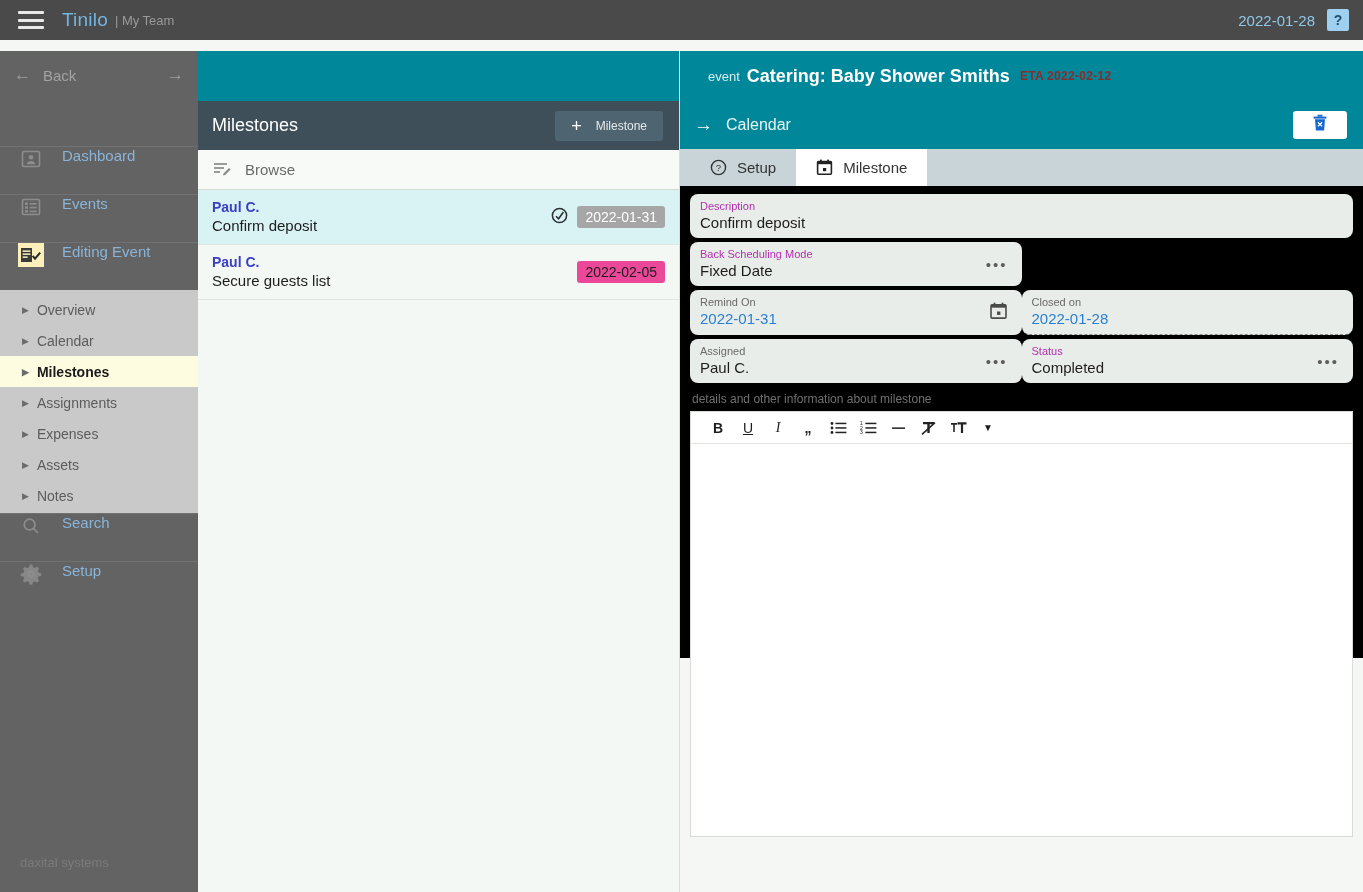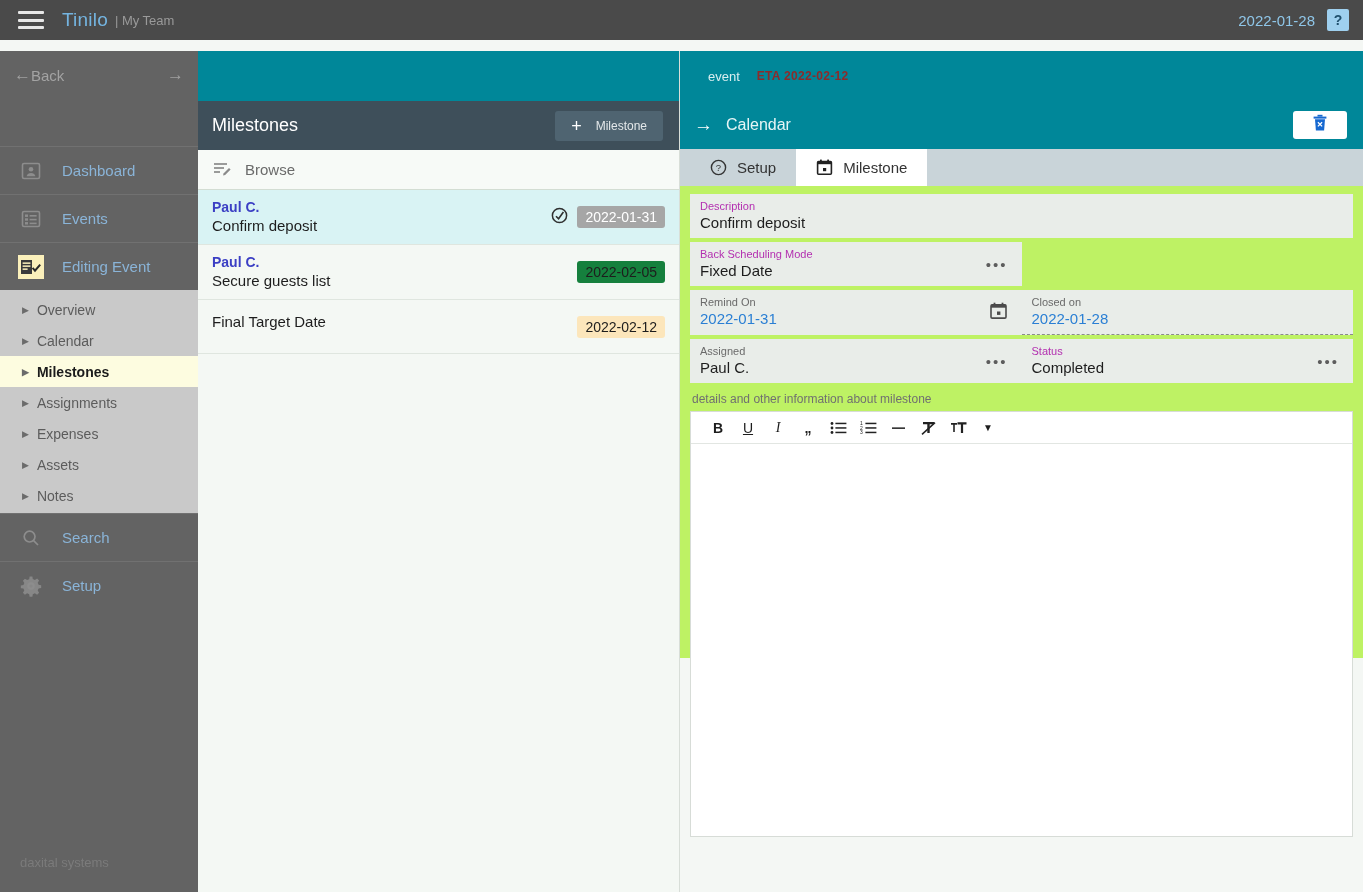--- a/index.html
+++ b/index.html
@@ -32,25 +32,25 @@
   
   .sidebar {
     position: absolute; top: 51px; left: 0; width: 198px; height: 841px;
     background: #636363; display: flex; flex-direction: column;
   }
   .side-back {
     height: 48px; display: flex; align-items: center; padding: 0 14px;
     color: #a3a3a3; font-size: 15px;
   }
   .side-back .arr { font-size: 17px; color: #a0a0a0; }
-  .side-back .lbl { }
+  .side-back .lbl { margin-left: 12px; }
   .side-back .arr-right { margin-left: auto; font-size: 17px; color: #a0a0a0; }
   .side-gap { height: 47px; }
   .side-item {
-    height: 48px; display: flex; align-items: center; padding: 0 0 0 18px;
+    height: 48px; display: flex; padding: 0 0 0 18px;
     border-top: 1px solid #717171; color: #8ab4d8; font-size: 15px; cursor: pointer;
   }
   .side-item .ic { width: 26px; height: 24px; margin-right: 18px; flex: none;
     display: flex; align-items: center; justify-content: center; }
   .side-item.active-main .ic { background: #fbf0bb; }
   .sub-group { background: #c9c9c9; padding: 4px 0 2px 0; }
   .sub-item {
     height: 31px; display: flex; align-items: center; padding-left: 22px;
     color: #5c5c5c; font-size: 14px; cursor: pointer;
   }
@@ -86,46 +86,46 @@
   }
   .ms-row.selected { background: #d9f3f4; }
   .ms-who { color: #3b3fc4; font-size: 14px; font-weight: bold; }
   .ms-desc { color: #1d1d1d; font-size: 15px; margin-top: 2px; }
   .ms-single { color: #1d1d1d; font-size: 15px; padding-top: 4px; }
   .ms-right { position: absolute; right: 14px; top: 50%; transform: translateY(-50%);
     display: flex; align-items: center; }
   .chk { margin-right: 9px; }
   .badge { font-size: 14px; padding: 3px 8px; border-radius: 3px; white-space: nowrap; }
   .badge.gray { background: #a6a6a6; color: #ffffff; }
-  .badge.green { background: #15803d; color: #1d1d1d; }
+  .badge.green { background: #ec4899; color: #1d1d1d; }
   .badge.amber { background: #fce6bb; color: #1d1d1d; }
 
   
-  .right { position: absolute; top: 51px; left: 680px; width: 683px; height: 607px; background: #bef264; }
+  .right { position: absolute; top: 51px; left: 680px; width: 683px; height: 607px; background: #000000; }
   .ev-head { height: 50px; background: #008799; display: flex; align-items: center; padding-left: 28px; }
   .ev-kind { color: #d8eef0; font-size: 13px; margin-right: 7px; }
   .ev-name { color: #ffffff; font-size: 18px; font-weight: bold; }
   .ev-eta { color: #8c2b2b; font-size: 12px; font-weight: bold; margin-left: 10px; letter-spacing: .3px; }
   .ev-sub { height: 48px; background: #008799; display: flex; align-items: center; padding: 0 16px 0 14px; }
   .ev-sub .arrow { color: #ffffff; font-size: 19px; margin-right: 13px; }
   .ev-sub .lbl { color: #e6f5f6; font-size: 16px; }
   .btn-del {
     margin-left: auto; width: 54px; height: 28px; background: #ffffff; border-radius: 3px;
     display: flex; align-items: center; justify-content: center; cursor: pointer;
   }
   .tabs { height: 37px; background: #c9d4d9; display: flex; align-items: flex-end; padding-left: 10px; }
   .tab {
     height: 37px; display: flex; align-items: center; padding: 0 20px; font-size: 15px;
     color: #333; cursor: pointer;
   }
   .tab .tic { margin-right: 10px; display: flex; align-items: center; }
   .tab.active { background: #ffffff; }
   .pane { padding: 8px 10px 0 10px; }
 
-  .field { background: #e9ede9; border-radius: 0; position: relative; padding: 6px 10px 7px 10px; }
+  .field { background: #e9ede9; border-radius: 8px; position: relative; padding: 6px 10px 7px 10px; }
   .field .lab { font-size: 11px; line-height: 13px; }
   .field .lab.pink { color: #b32fb0; }
   .field .lab.gray { color: #6a6a6a; }
   .field .val { font-size: 15px; color: #1d1d1d; margin-top: 1px; }
   .field .val.blue { color: #2a7fd4; }
   .dots { position: absolute; right: 14px; top: 50%; transform: translateY(-50%);
     color: #5d5d5d; font-size: 15px; letter-spacing: 2px; line-height: 1; cursor: pointer; }
   .cal-ic { position: absolute; right: 14px; top: 50%; transform: translateY(-50%); cursor: pointer; }
   .row2 { display: flex; margin-top: 4px; }
   .row2 > .field { width: 50%; }
@@ -294,31 +294,26 @@
     </div>
 
     <div class="ms-row">
       <div class="ms-who">Paul C.</div>
       <div class="ms-desc">Secure guests list</div>
       <div class="ms-right">
         <span class="badge green">2022-02-05</span>
       </div>
     </div>
 
-    <div class="ms-row">
-      <div class="ms-single">Final Target Date</div>
-      <div class="ms-right">
-        <span class="badge amber">2022-02-12</span>
-      </div>
-    </div>
   </div>
 
   <div class="right">
     <div class="ev-head">
       <span class="ev-kind">event</span>
+      <span class="ev-name">Catering: Baby Shower Smiths</span>
       <span class="ev-eta">ETA 2022-02-12</span>
     </div>
     <div class="ev-sub">
       <span class="arrow">→</span>
       <span class="lbl">Calendar</span>
       <div class="btn-del">
         <span>
           <svg width="16" height="18" viewBox="0 0 16 18">
               <rect x="5.5" y="0.8" width="5" height="1.8" fill="#1668d0"></rect>
               <rect x="1.6" y="2.6" width="12.8" height="2" fill="#1668d0"></rect>

